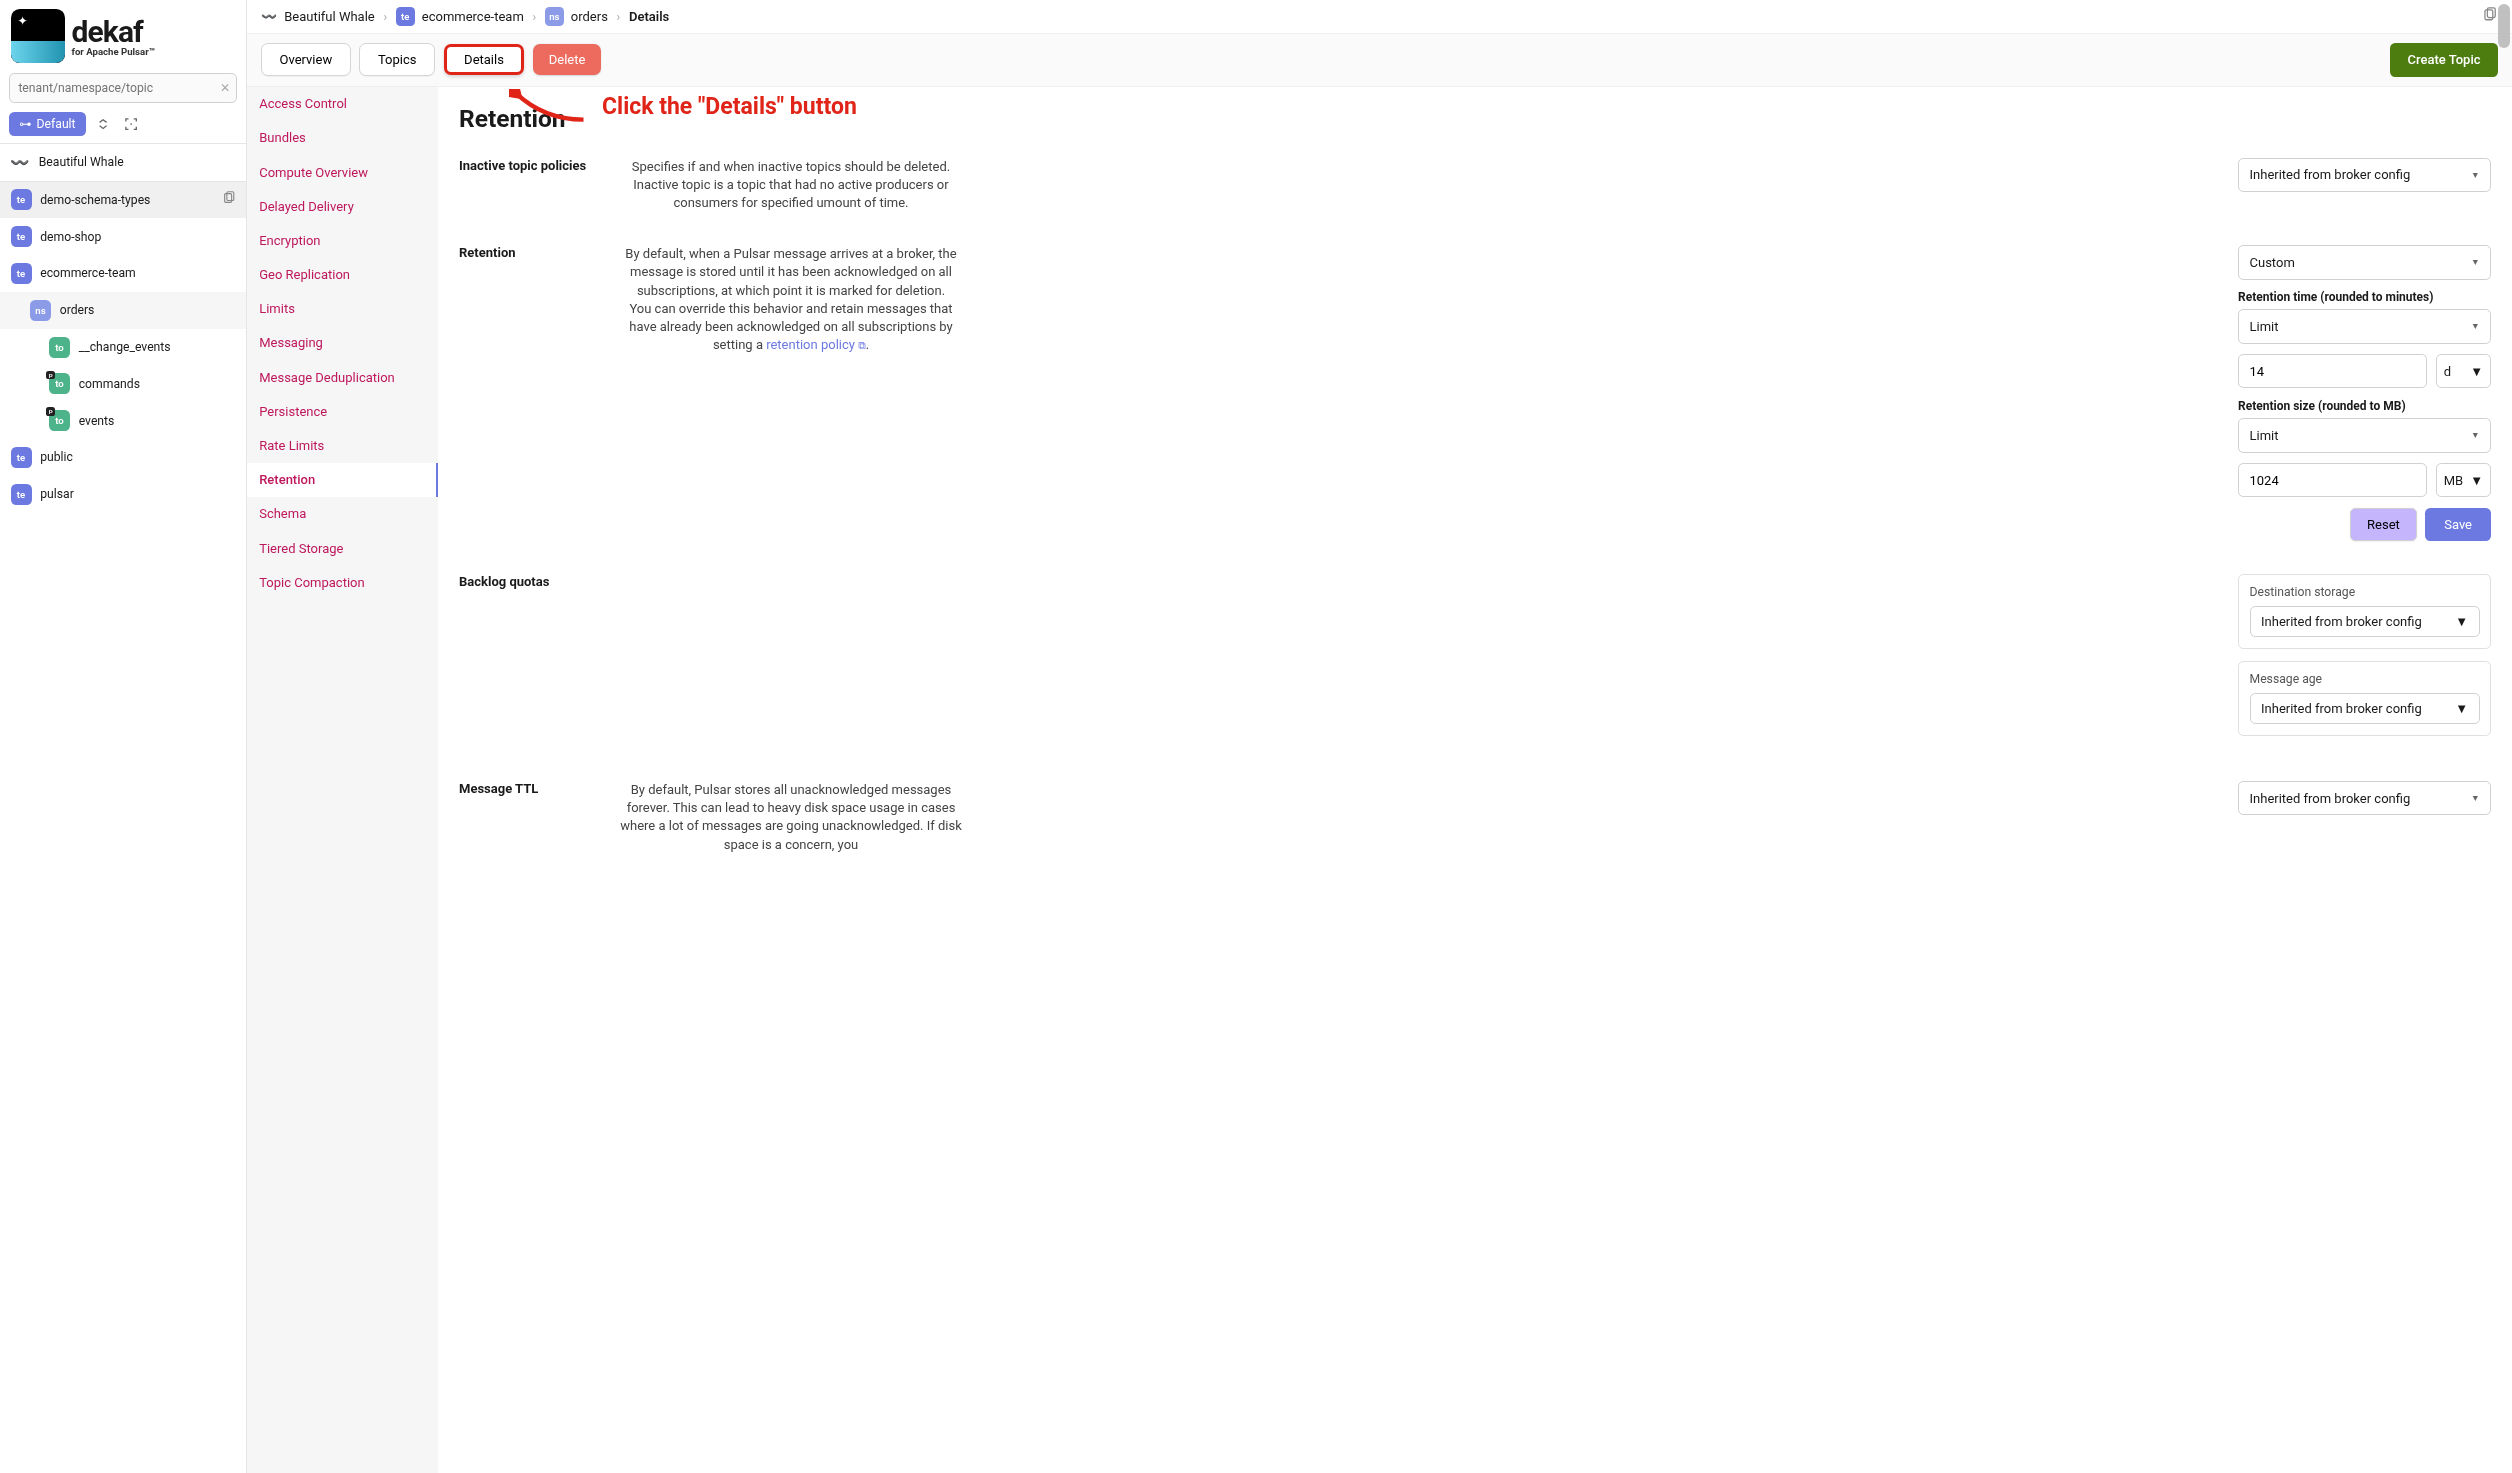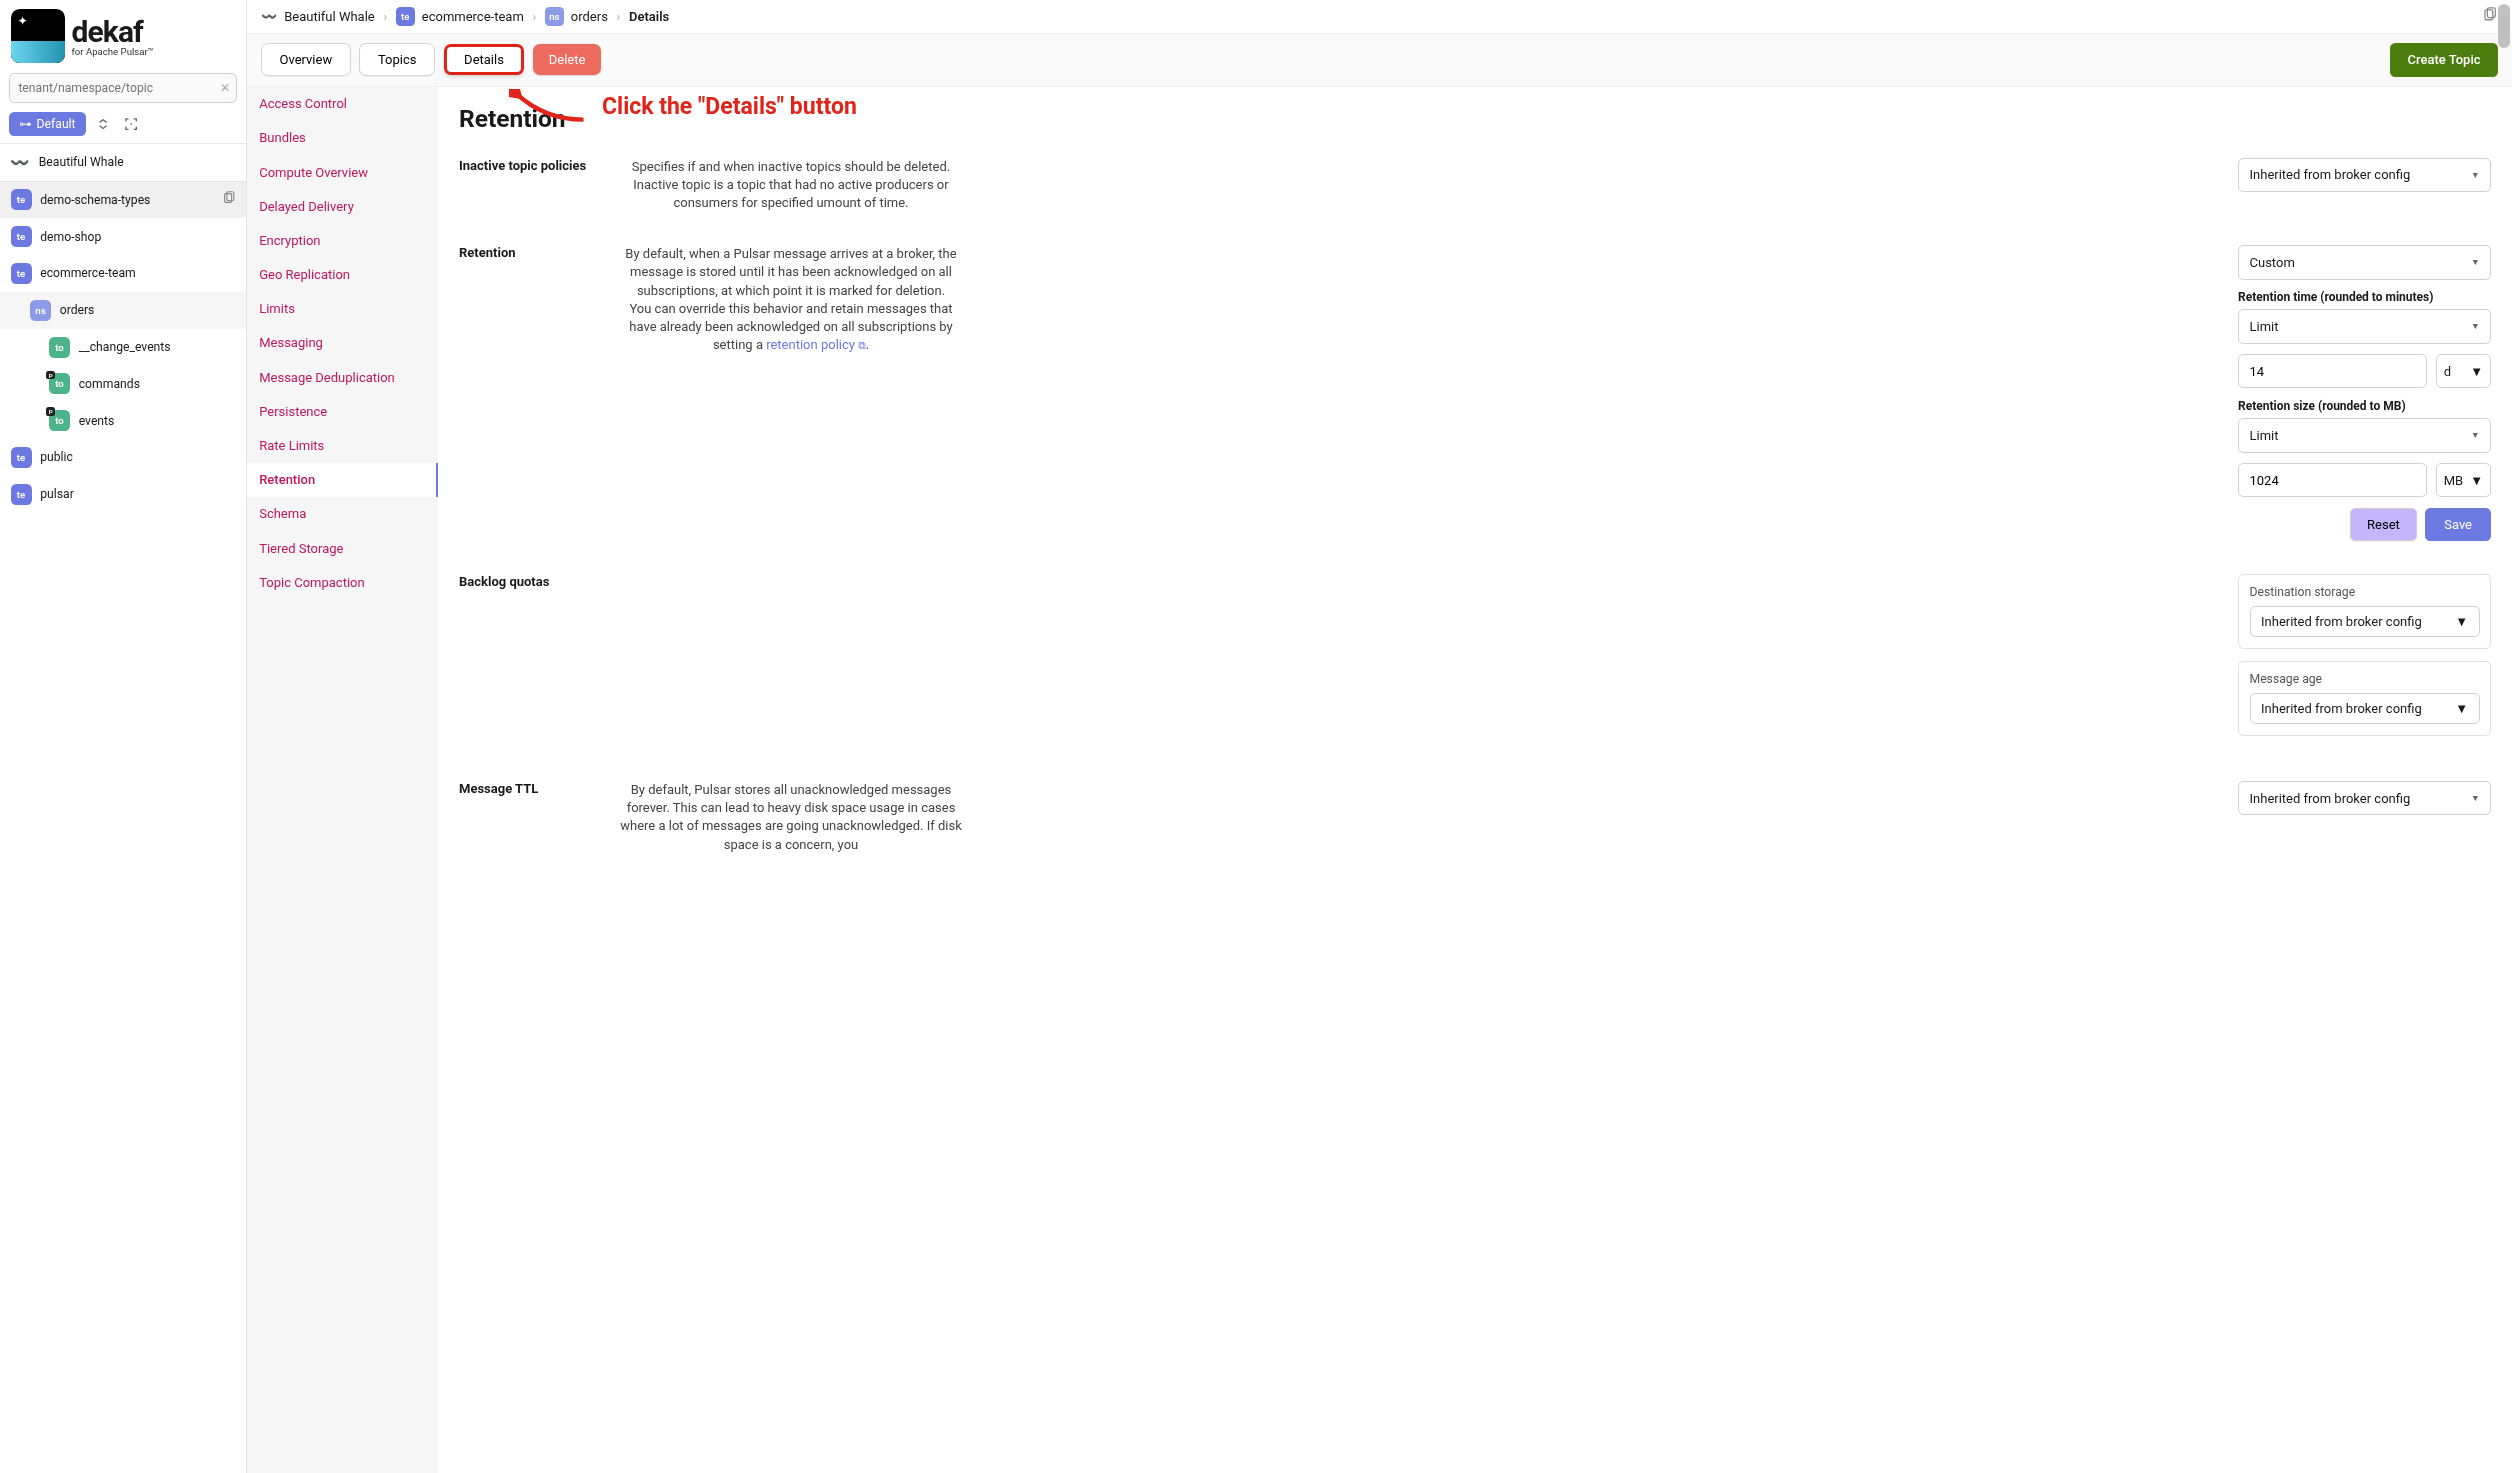--- a/index.html
+++ b/index.html
@@ -7,21 +7,21 @@
 .app { display: flex; height: 100vh; width: 100%; }
 
 
 .sidebar { width: 247px; border-right: 0.9px solid #e5e5e5; display: flex; flex-direction: column; }
 .logo-area { padding: 8.7px 10.5px 5.2px; display: flex; align-items: center; gap: 7px; }
 .logo-box { width: 54px; height: 54px; background: #000; border-radius: 8.7px; position: relative; overflow: hidden; }
 .logo-box::before { content:""; position:absolute; bottom:0; left:0; right:0; height:40%; background: linear-gradient(90deg,#6dd5ed,#2193b0); border-radius: 0 0 8.7px 8.7px; }
 .logo-box::after { content:"✦"; position:absolute; top:5.2px; left:7px; color:#fff; font-size:12.2px; }
 .logo-text { display:flex; flex-direction:column; }
 .logo-title { font-size: 30px; font-weight: 700; letter-spacing: -0.9px; color:#1a1a1a; }
-.logo-sub { font-size: 9.6px; font-weight:400; text-align:left; color:#333; margin-top:-3.5px; }
+.logo-sub { font-size: 9.6px; font-weight:700; text-align:left; color:#333; margin-top:-3.5px; }
 
 .search-wrap { padding: 5.2px 8.7px; }
 .search-box { position: relative; }
 .search-input { width:100%; padding:7px 24.5px 7px 8.7px; border:0.9px solid #d0d0d0; border-radius:5.2px; font-size:12.2px; color:#888; background:#fafafa; }
 .search-clear { position:absolute; right:7px; top:50%; transform:translateY(-50%); color:#aaa; cursor:pointer; }
 
 .controls-row { padding: 3.5px 8.7px 7px; display:flex; align-items:center; gap:7px; }
 .default-btn { background:#6b79e0; color:#fff; border:none; padding:5.2px 10.5px; border-radius:5.2px; font-size:12.2px; display:flex; align-items:center; gap:5.2px; cursor:pointer; }
 .ctrl-icon { width:21px; height:21px; display:flex; align-items:center; justify-content:center; color:#666; cursor:pointer; border-radius:3.5px; }
 

